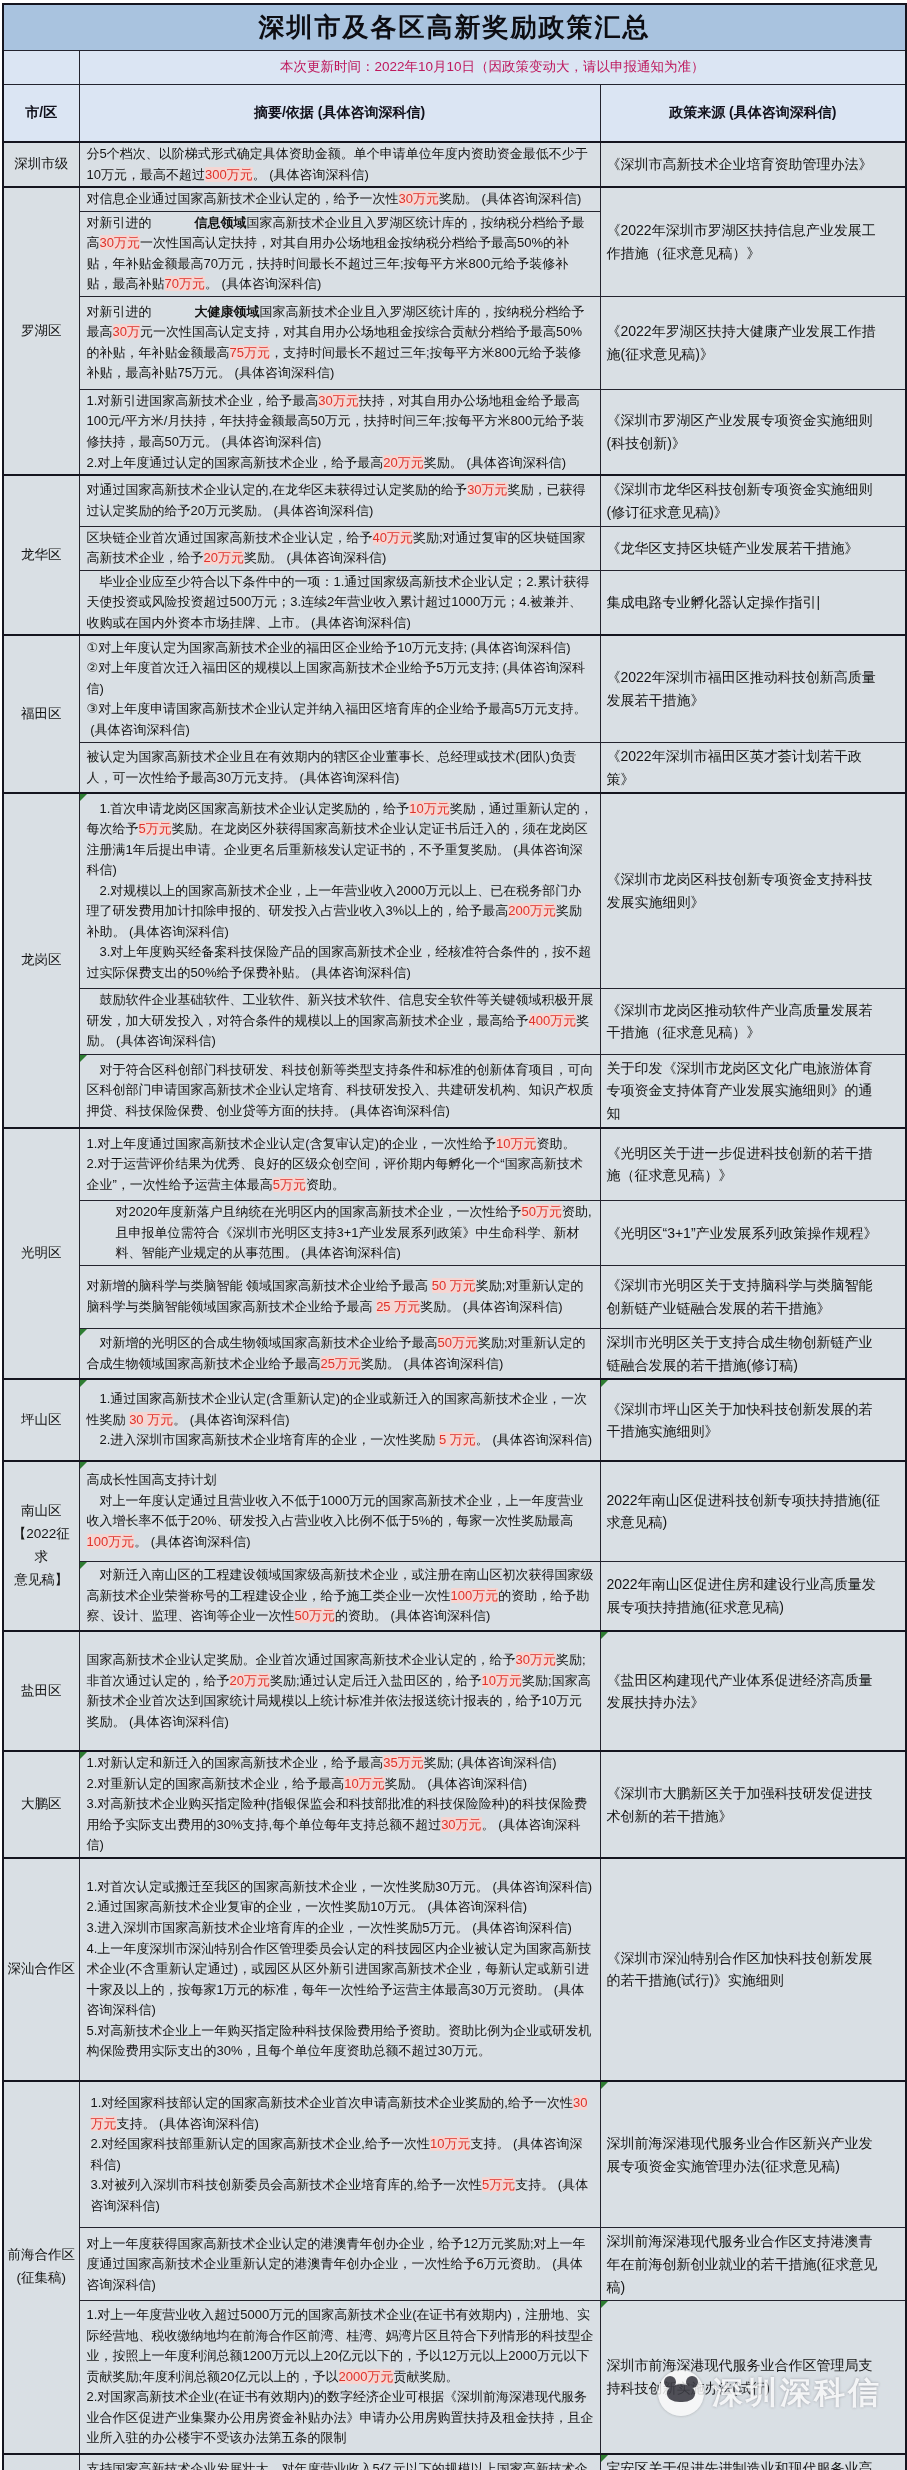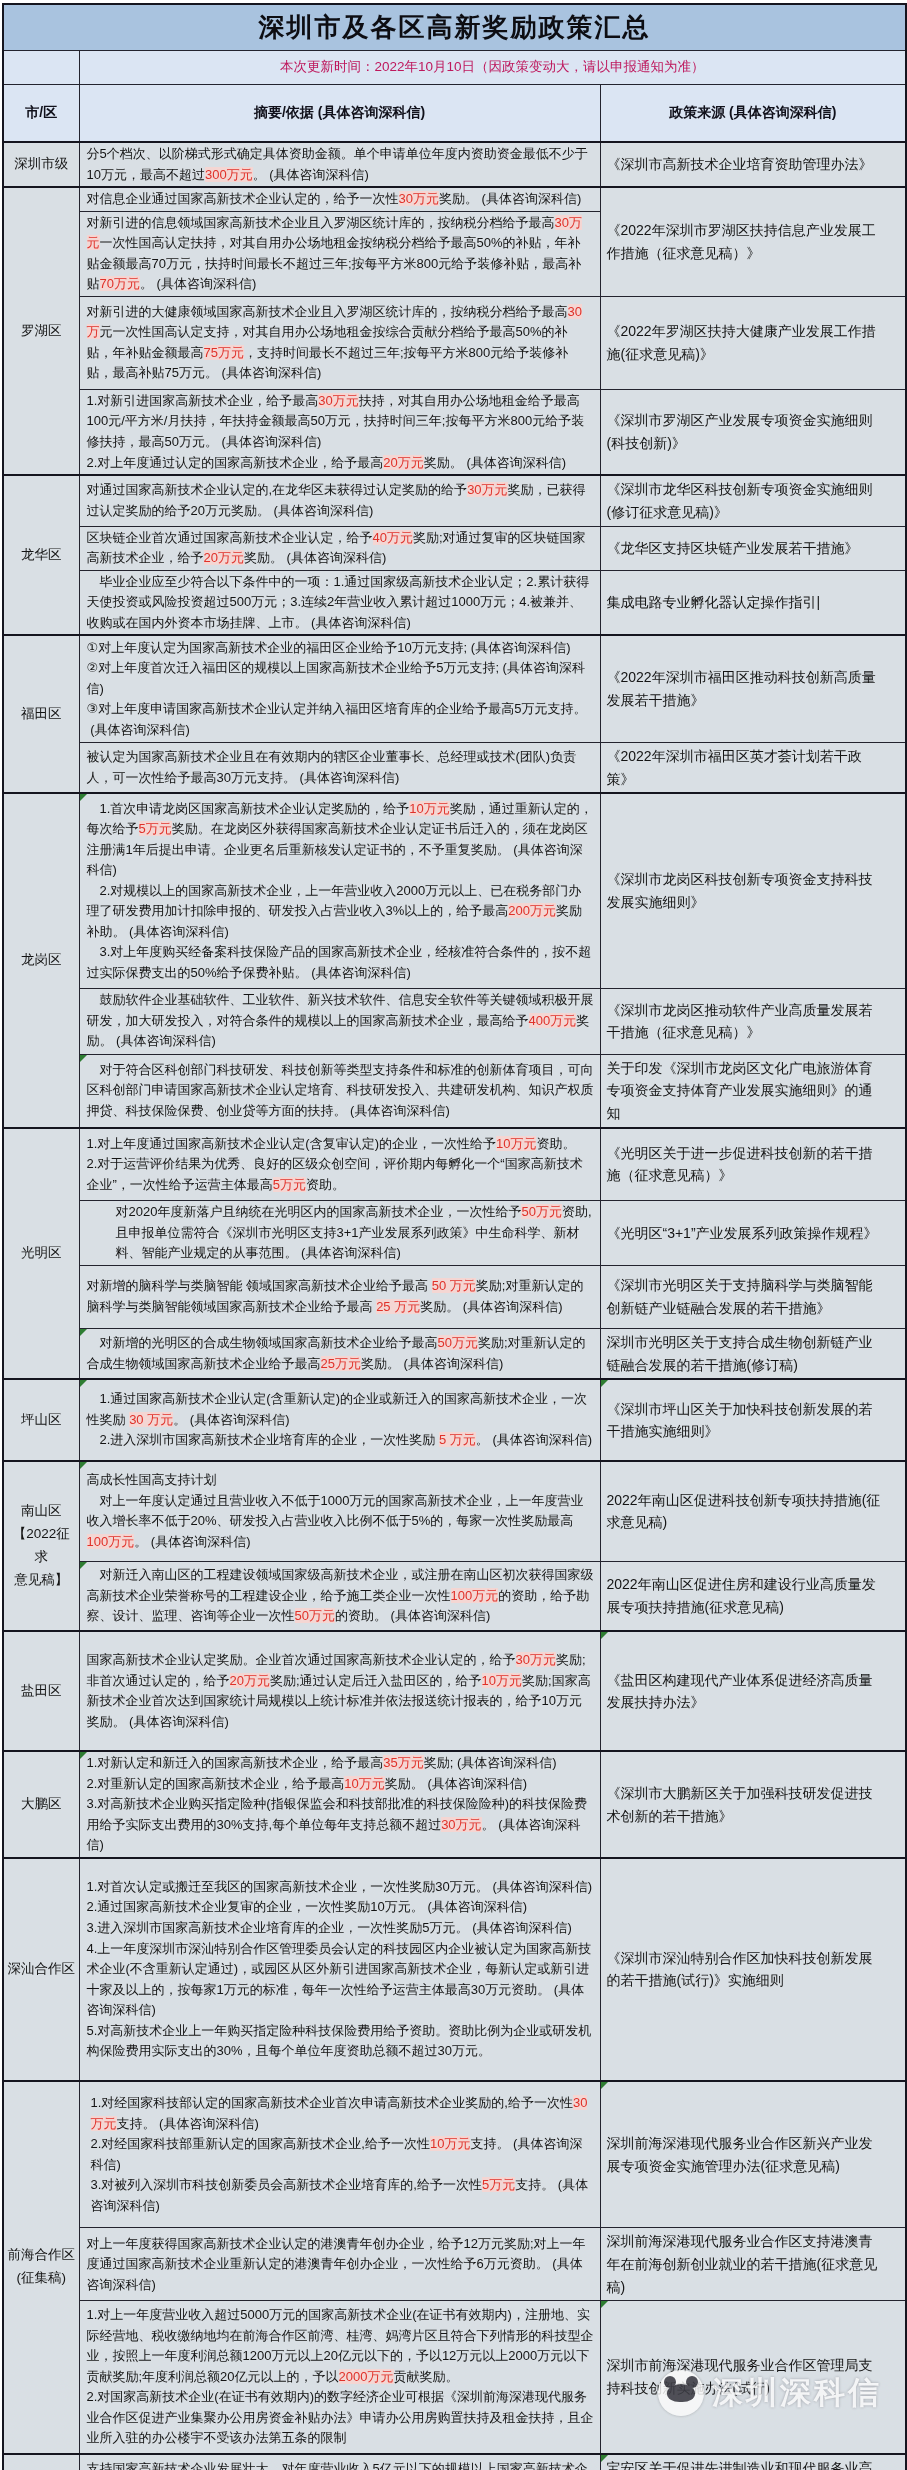--- a/index.html
+++ b/index.html
@@ -31,21 +31,21 @@
   .summary{
     background:#d9dfe4;font-size:13px;line-height:1.58;
     padding:1px 6px 1px 7px;white-space:pre-wrap;position:relative;text-align:left;
   }
   .source{
     background:#d9dfe4;font-size:14px;line-height:1.62;
     padding:2px 19px 2px 6px;white-space:pre-wrap;position:relative;text-align:left;
   }
   .group-top{border-top:2px solid #15151f;}
   .red{color:#e03129;background:#f4d6d3;}
-  .b{font-weight:normal;}
+  .b{font-weight:bold;margin-left:43px;}
   .gtri::before{
     content:"";position:absolute;top:0;left:0;width:0;height:0;
     border-top:7px solid #2e7d32;border-right:7px solid transparent;
   }
   .watermark{
     position:absolute;top:2370px;left:658px;display:flex;align-items:center;gap:8px;
     pointer-events:none;opacity:.88;
   }
   .wm-logo{
     width:46px;height:46px;border-radius:50%;position:relative;

